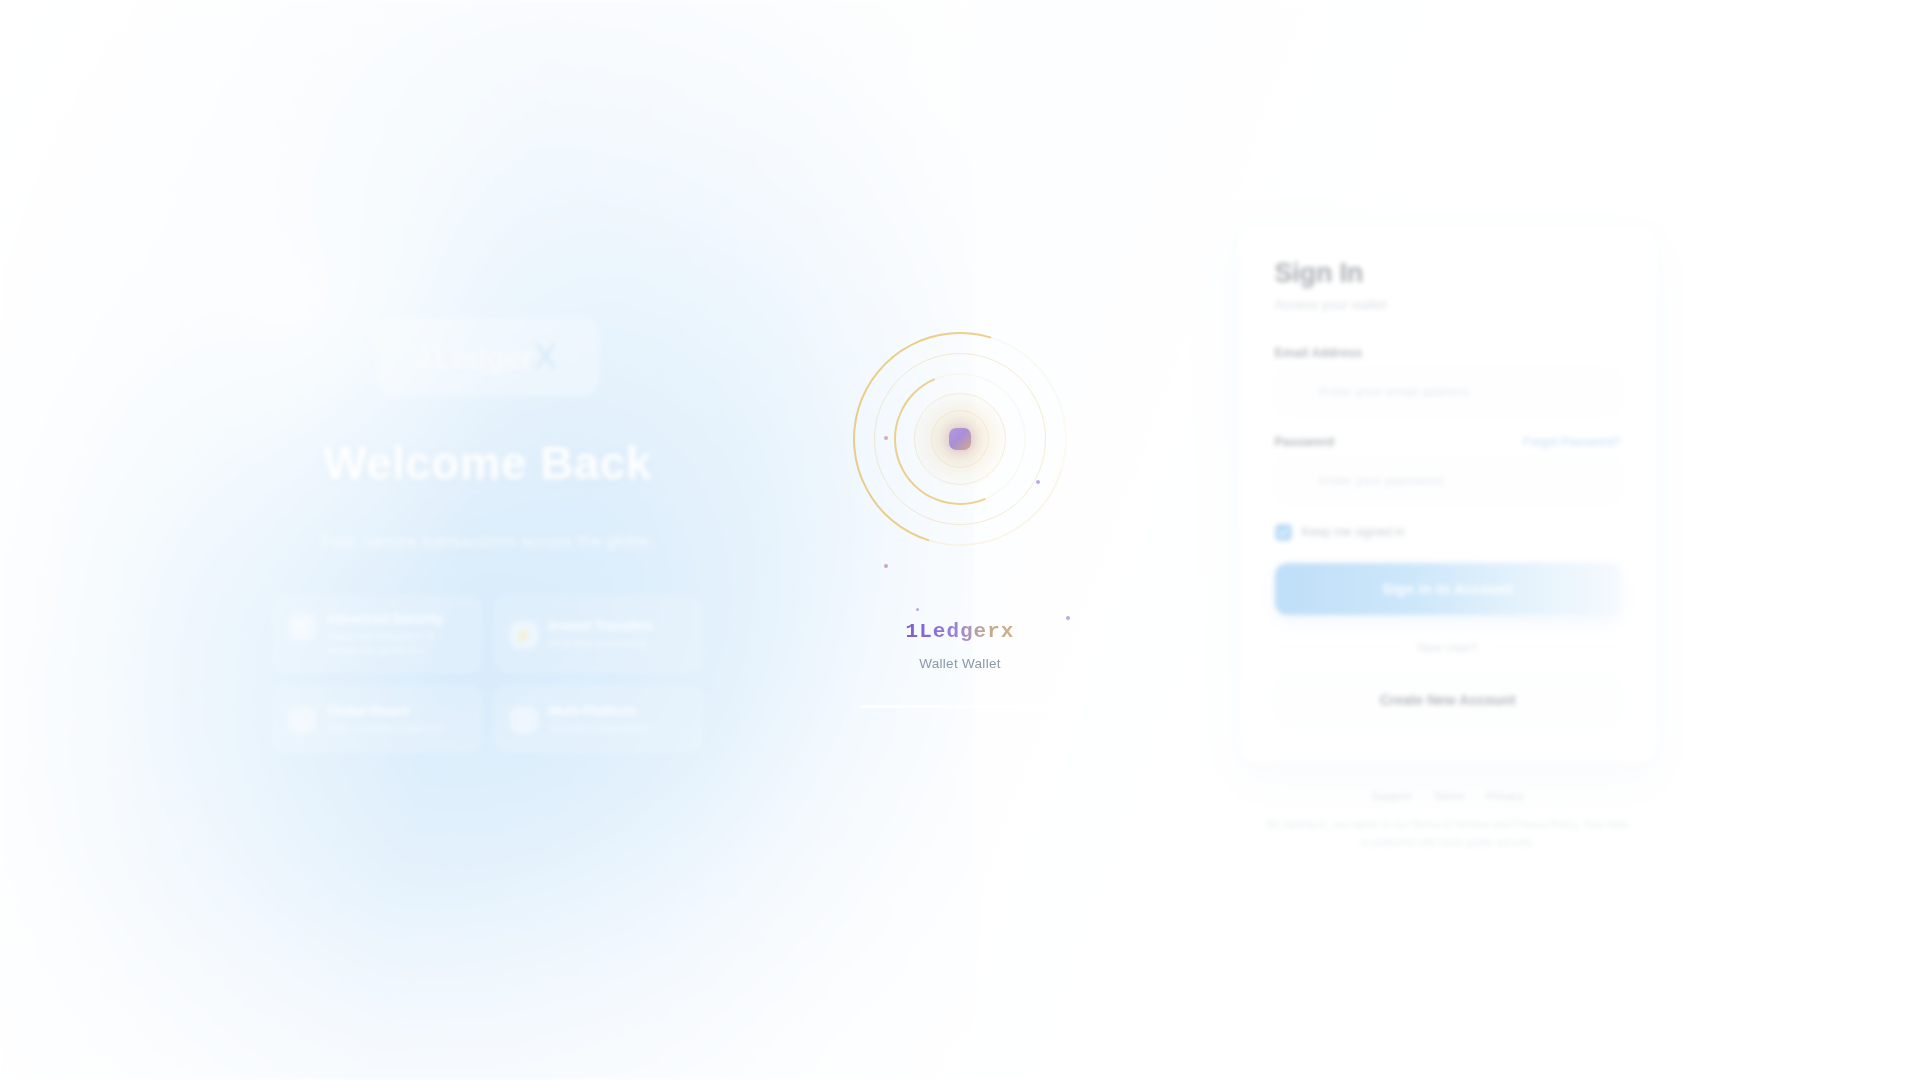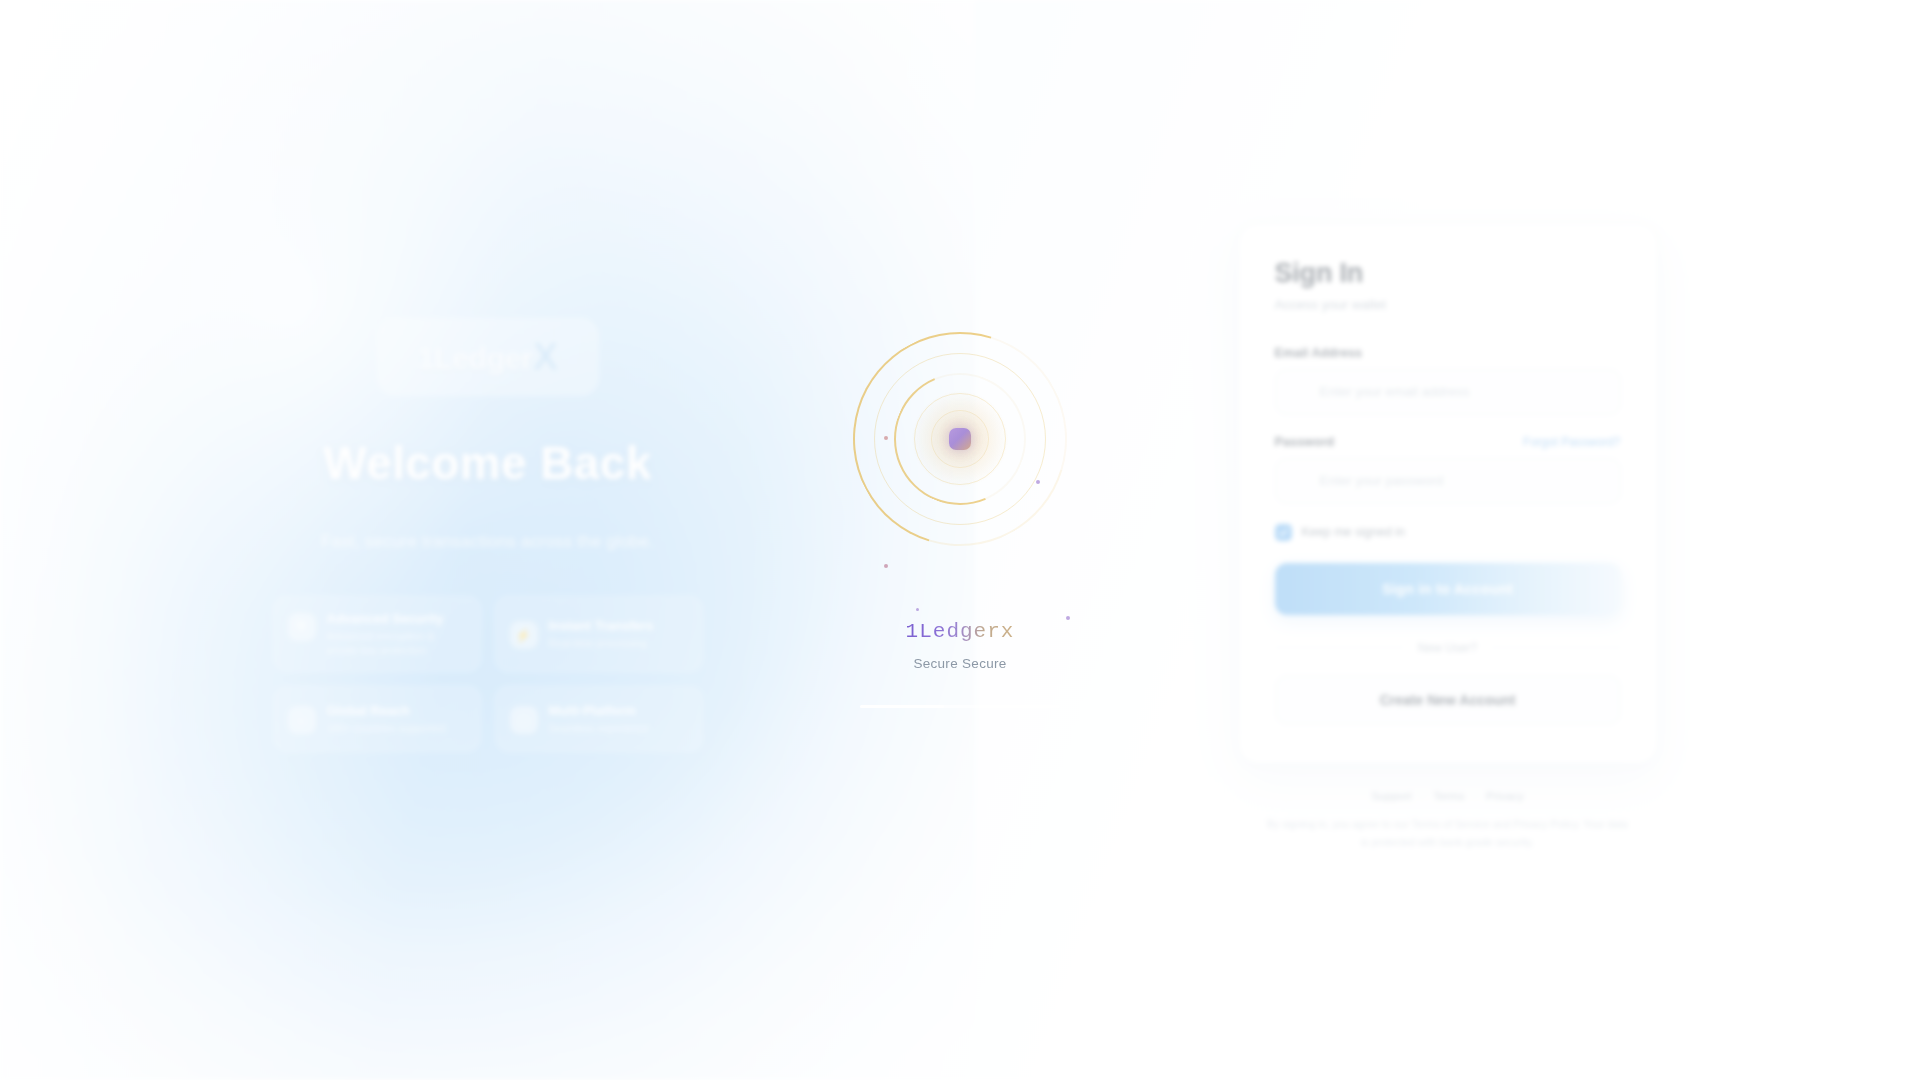--- a/index.html
+++ b/index.html
@@ -292,21 +292,21 @@
     position:absolute; top:50%; left:50%;
     width:22px; height:22px;
     transform:translate(-50%,-50%);
     border-radius:7px;
     background:linear-gradient(135deg,#b79adf 0%, #a98ed8 45%, #d3a98e 100%);
     box-shadow:0 0 14px rgba(170,140,210,0.55);
   }
 
   .loader-name {
     font-family:"Liberation Mono", monospace;
-    font-size:21px; font-weight:400;
+    font-size:21px; font-weight:700;
     letter-spacing:1px;
     background:linear-gradient(90deg,#7b5fd0 0%, #8a6fd6 28%, #9c86cf 48%, #c0a98f 72%, #cdb189 100%);
     -webkit-background-clip:text; background-clip:text;
     color:transparent;
     margin-bottom:13px;
   }
   .loader-caption {
     font-size:13.5px;
     color:#8c98a6;
     letter-spacing:0.3px;
@@ -483,19 +483,19 @@
       <div class="ring r1"></div>
       <div class="ring r2"></div>
       <div class="ring r3"></div>
       <div class="ring r4"></div>
       <div class="ring r5"></div>
       <div class="core-glow"></div>
       <div class="core-square"></div>
     </div>
 
     <div class="loader-name">1Ledgerx</div>
-    <div class="loader-caption">Secure Secure</div>
+    <div class="loader-caption">Wallet Wallet</div>
 
     <div class="progress-track">
       <div class="progress-fill" id="pfill" style="width: 42%;"></div>
     </div>
   </div>
 </div>
 
 </body></html>

